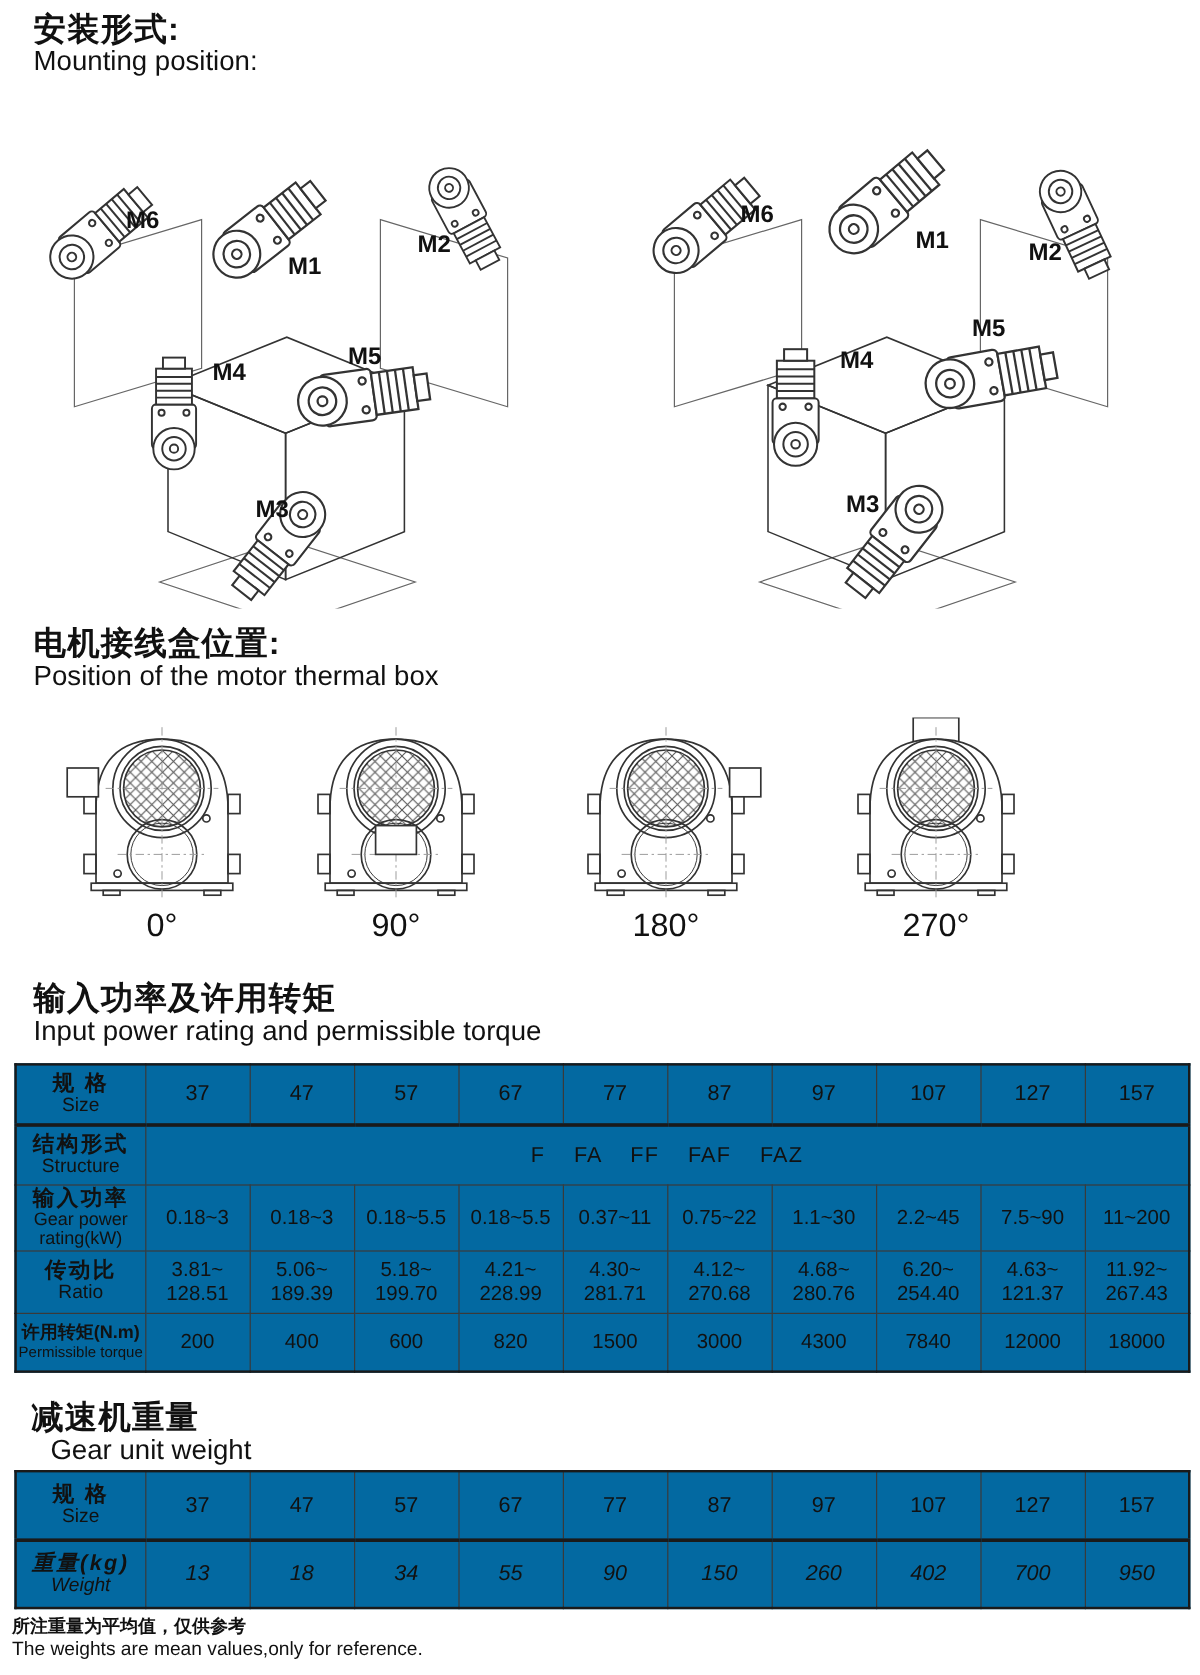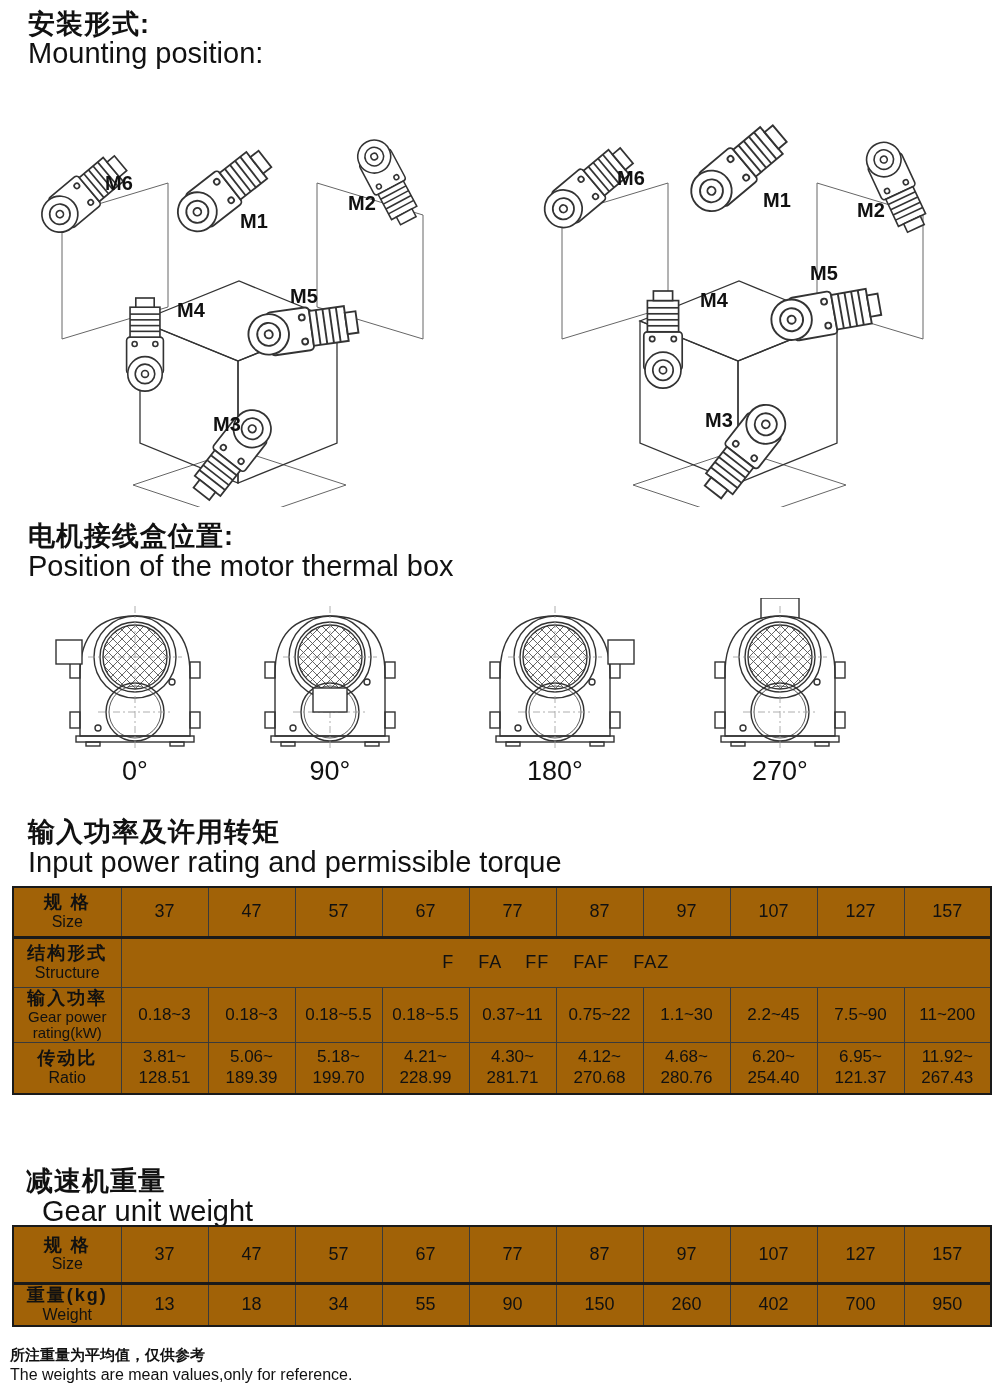--- a/index.html
+++ b/index.html
@@ -2,23 +2,23 @@
 <html><head>
 <meta charset="utf-8">
 <style>
   html,body{margin:0;padding:0;}
   body{
     width:1000px;height:1396px;position:relative;background:#ffffff;
     font-family:"Liberation Sans", sans-serif;color:#111;overflow:hidden;
   }
   .abs{position:absolute;}
   .h-zh{font-size:27px;font-weight:bold;letter-spacing:1px;}
-  .h-en{font-size:29px;font-weight:normal;}
+  .h-en{font-size:23px;font-weight:normal;}
   .angle-label{width:170px;text-align:center;font-size:27px;color:#111;}
-  table{border-collapse:collapse;table-layout:fixed;background:#a16207;}
+  table{border-collapse:collapse;table-layout:fixed;background:#0369a1;}
   table.spec{border:2px solid #1a1a1a;}
   td{border:1px solid #3a3a3a;text-align:center;vertical-align:middle;padding:0;line-height:1.15;}
   tr.thick td{border-bottom:3px solid #1a1a1a;}
   .rh-zh{font-size:18px;font-weight:bold;letter-spacing:2px;}
   .rh-en{font-size:16px;}
   .rh-en-m{font-size:15px;line-height:1.05;}
   .rh-zh-sm{font-size:15px;font-weight:bold;}
   .rh-en-sm{font-size:12.5px;}
   .num{font-size:17px;}
   .num-lg{font-size:18px;}
@@ -341,27 +341,43 @@
         </td>
     <td class="two-line">
           <div>4.68~</div>
           <div>280.76</div>
         </td>
     <td class="two-line">
           <div>6.20~</div>
           <div>254.40</div>
         </td>
     <td class="two-line">
-          <div>6.95~</div>
+          <div>4.63~</div>
           <div>121.37</div>
         </td>
     <td class="two-line">
           <div>11.92~</div>
           <div>267.43</div>
         </td>
+  </tr>
+  <tr style="height:49px;">
+    <td>
+      <div class="rh-zh-sm">许用转矩(N.m)</div>
+      <div class="rh-en-sm">Permissible torque</div>
+    </td>
+    <td class="num">200</td>
+    <td class="num">400</td>
+    <td class="num">600</td>
+    <td class="num">820</td>
+    <td class="num">1500</td>
+    <td class="num">3000</td>
+    <td class="num">4300</td>
+    <td class="num">7840</td>
+    <td class="num">12000</td>
+    <td class="num">18000</td>
   </tr>
 </tbody>
   </table>
 
 <div class="abs h-zh" style="left:26px;top:1163px;">减速机重量</div>
 <div class="abs h-en" style="left:42px;top:1195px;">Gear unit weight</div>
 
 <table class="abs spec" style="left:12px;top:1225px;width:978px;">
   <colgroup>
     <col style="width:108px">
@@ -386,21 +402,21 @@
     <td class="num-lg">47</td>
     <td class="num-lg">57</td>
     <td class="num-lg">67</td>
     <td class="num-lg">77</td>
     <td class="num-lg">87</td>
     <td class="num-lg">97</td>
     <td class="num-lg">107</td>
     <td class="num-lg">127</td>
     <td class="num-lg">157</td>
   </tr>
-  <tr style="height:43px;">
+  <tr style="height:57px;font-style:italic;">
     <td>
       <div class="rh-zh">重量(kg)</div>
       <div class="rh-en">Weight</div>
     </td>
     <td class="num-lg">13</td>
     <td class="num-lg">18</td>
     <td class="num-lg">34</td>
     <td class="num-lg">55</td>
     <td class="num-lg">90</td>
     <td class="num-lg">150</td>

